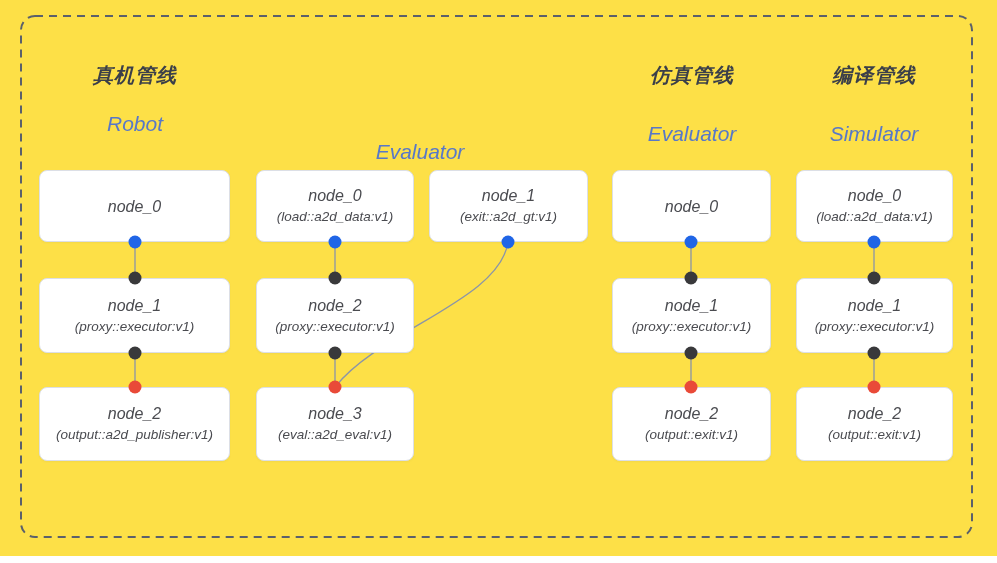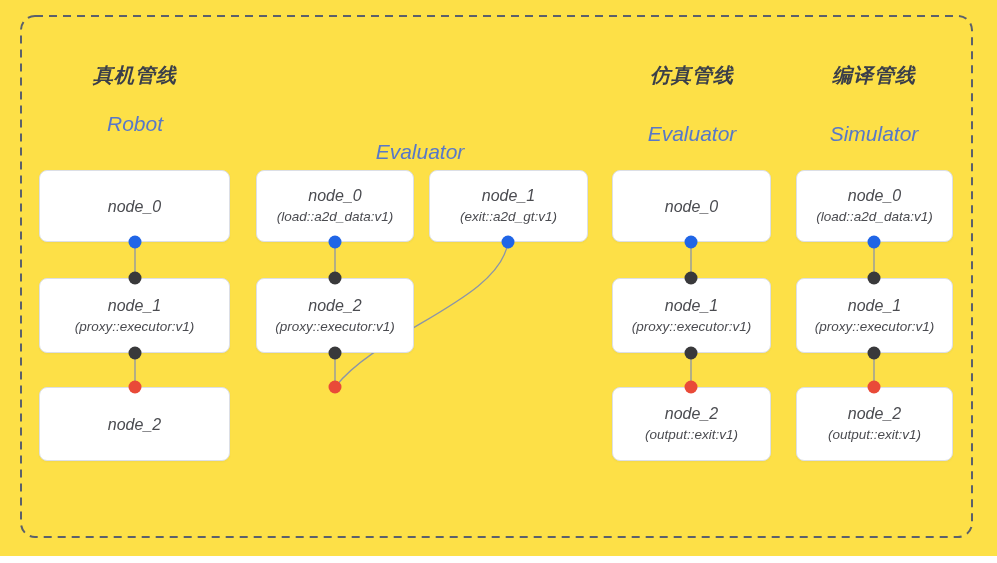--- a/index.html
+++ b/index.html
@@ -71,33 +71,38 @@
 
   <div class="node" style="left:39px;top:170px;width:191px;height:72px">
     <div class="nname">node_0</div>
   </div>
   <div class="node" style="left:39px;top:278px;width:191px;height:75px">
     <div class="nname">node_1</div>
     <div class="ntype">(proxy::executor:v1)</div>
   </div>
   <div class="node" style="left:39px;top:387px;width:191px;height:74px">
     <div class="nname">node_2</div>
+    <div class="ntype">(output::a2d_publisher:v1)</div>
   </div>
 
   <div class="node" style="left:256px;top:170px;width:158px;height:72px">
     <div class="nname">node_0</div>
     <div class="ntype">(load::a2d_data:v1)</div>
   </div>
   <div class="node" style="left:429px;top:170px;width:159px;height:72px">
     <div class="nname">node_1</div>
     <div class="ntype">(exit::a2d_gt:v1)</div>
   </div>
   <div class="node" style="left:256px;top:278px;width:158px;height:75px">
     <div class="nname">node_2</div>
     <div class="ntype">(proxy::executor:v1)</div>
+  </div>
+  <div class="node" style="left:256px;top:387px;width:158px;height:74px">
+    <div class="nname">node_3</div>
+    <div class="ntype">(eval::a2d_eval:v1)</div>
   </div>
 
   <div class="node" style="left:612px;top:170px;width:159px;height:72px">
     <div class="nname">node_0</div>
   </div>
   <div class="node" style="left:612px;top:278px;width:159px;height:75px">
     <div class="nname">node_1</div>
     <div class="ntype">(proxy::executor:v1)</div>
   </div>
   <div class="node" style="left:612px;top:387px;width:159px;height:74px">

